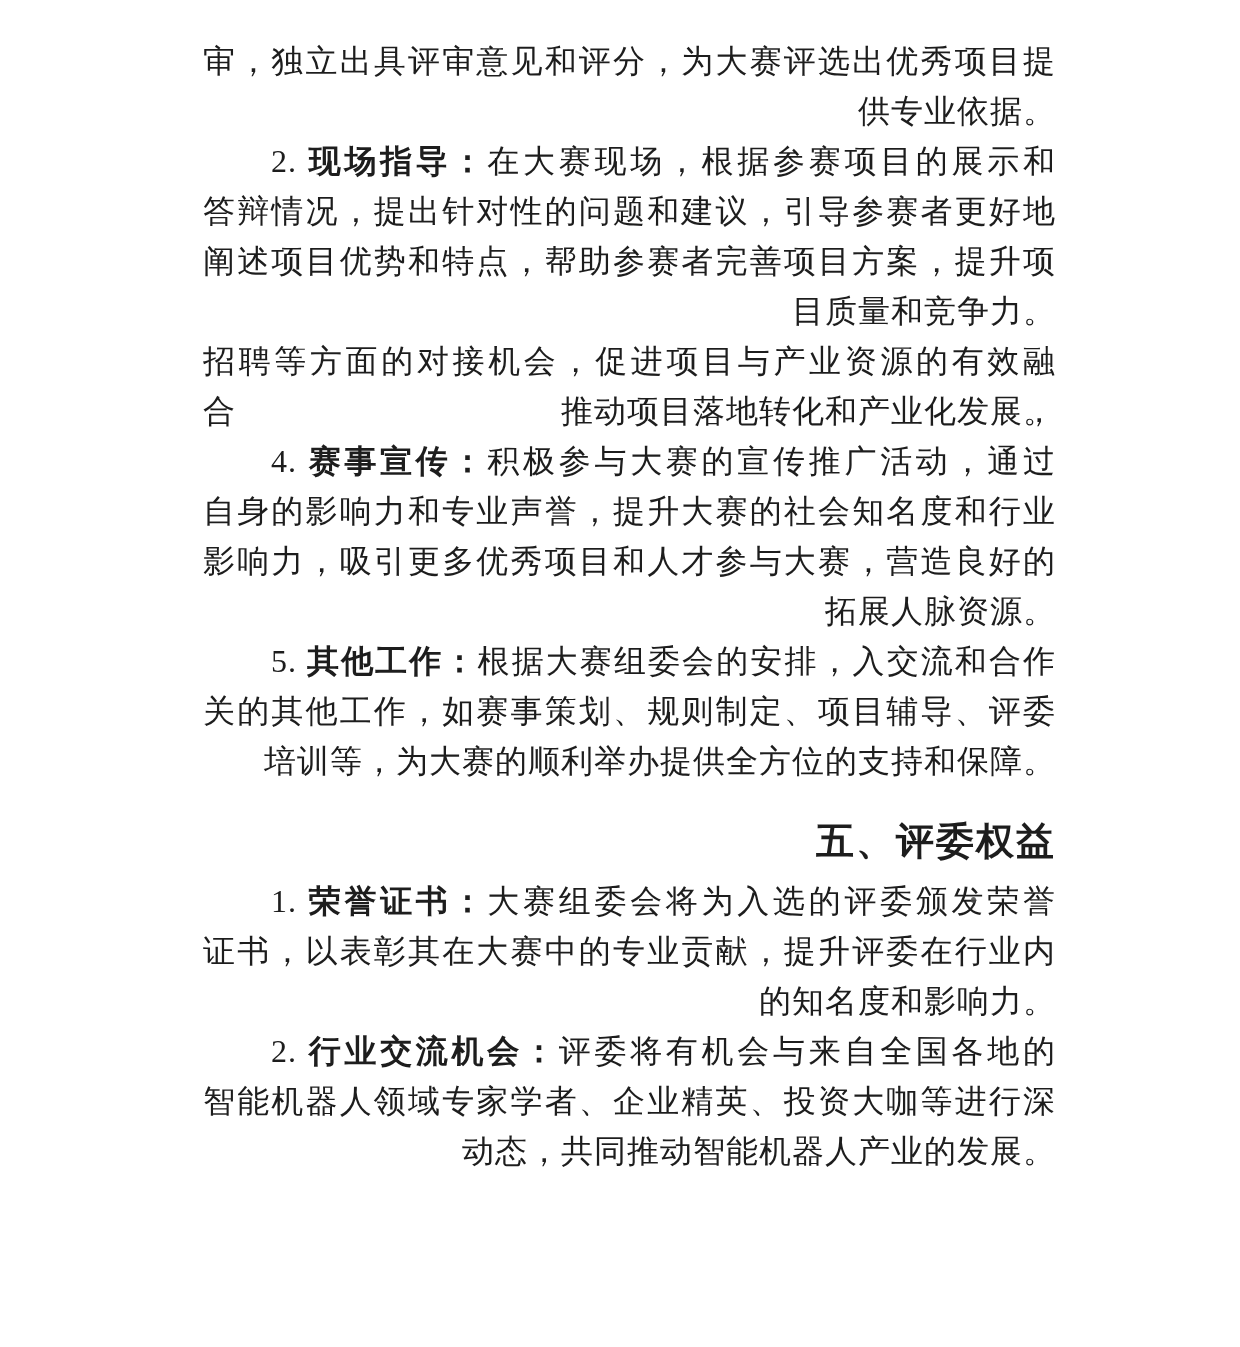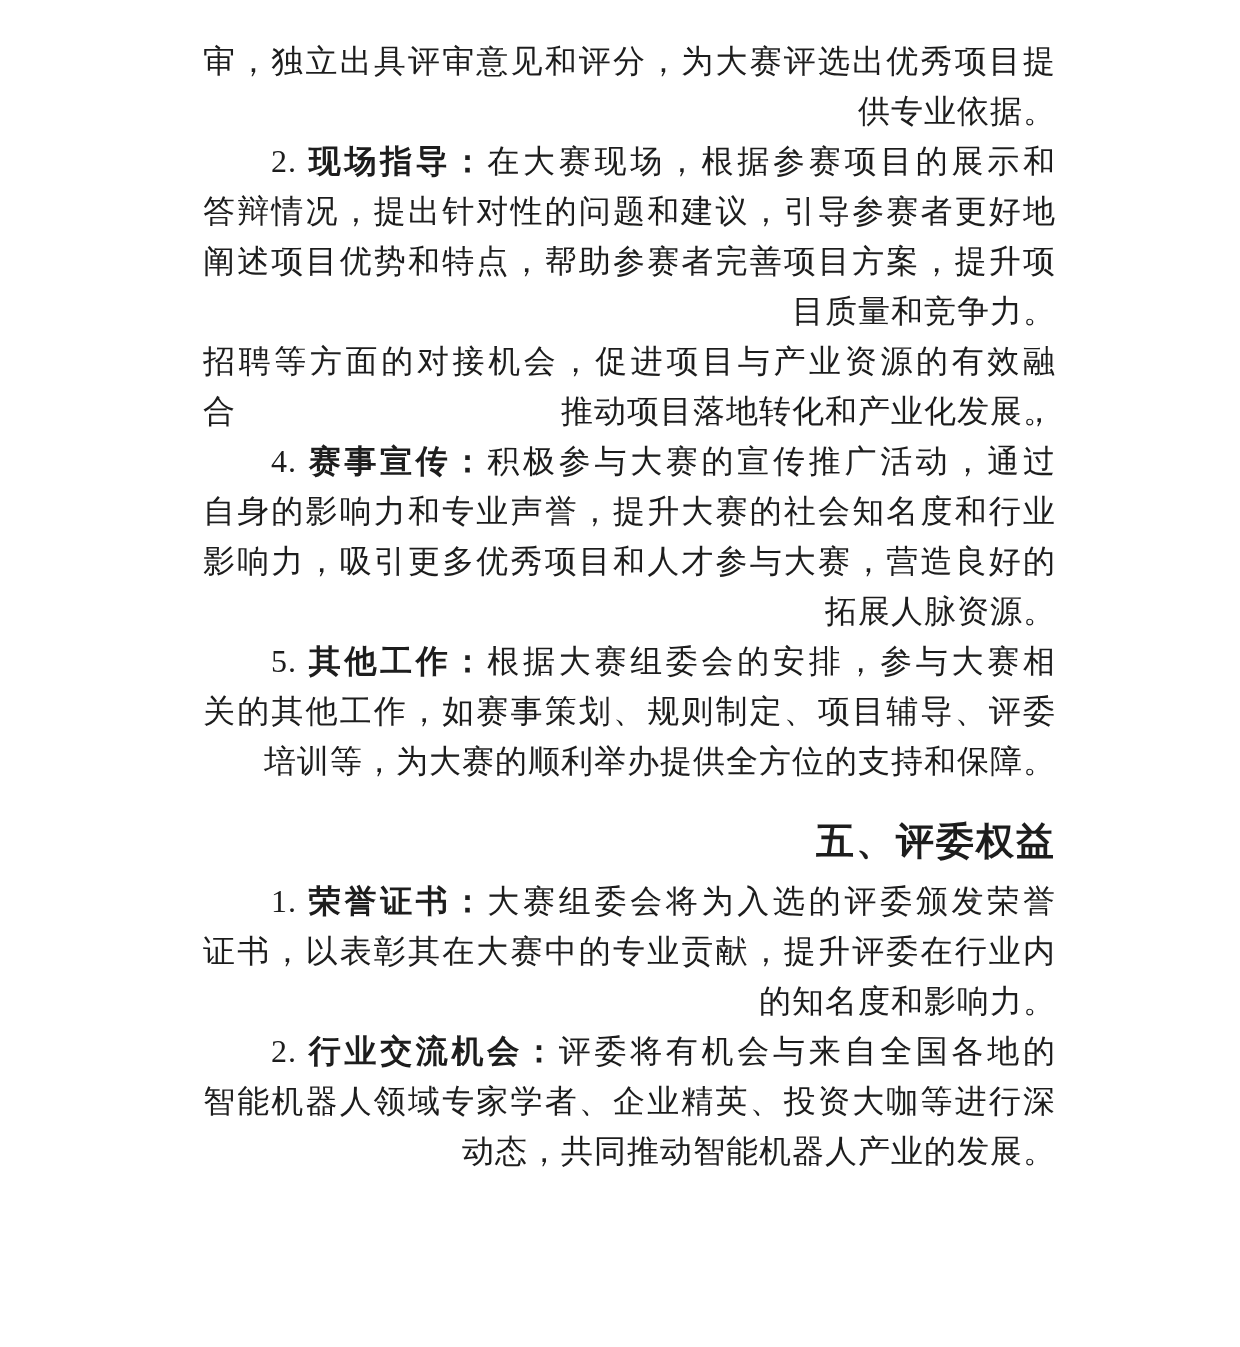--- a/index.html
+++ b/index.html
@@ -62,21 +62,21 @@
       <div class="line body indent fill"><span>2. </span><span class="b">现场指导：</span><span>在大赛现场，根据参赛项目的展示和</span></div>
       <div class="line body fill"><span>答辩情况，提出针对性的问题和建议，引导参赛者更好地</span></div>
       <div class="line body fill"><span>阐述项目优势和特点，帮助参赛者完善项目方案，提升项</span></div>
       <div class="line body"><span>目质量和竞争力。</span></div>
       <div class="line body fill"><span>招聘等方面的对接机会，促进项目与产业资源的有效融合，</span></div>
       <div class="line body"><span>推动项目落地转化和产业化发展。</span></div>
       <div class="line body indent fill"><span>4. </span><span class="b">赛事宣传：</span><span>积极参与大赛的宣传推广活动，通过</span></div>
       <div class="line body fill"><span>自身的影响力和专业声誉，提升大赛的社会知名度和行业</span></div>
       <div class="line body fill"><span>影响力，吸引更多优秀项目和人才参与大赛，营造良好的</span></div>
       <div class="line body"><span>拓展人脉资源。</span></div>
-      <div class="line body indent fill"><span>5. </span><span class="b">其他工作：</span><span>根据大赛组委会的安排，参与大赛相</span></div>
+      <div class="line body indent fill"><span>5. </span><span class="b">其他工作：</span><span>根据大赛组委会的安排，入交流和合作</span></div>
       <div class="line body fill"><span>关的其他工作，如赛事策划、规则制定、项目辅导、评委</span></div>
       <div class="line body"><span>培训等，为大赛的顺利举办提供全方位的支持和保障。</span></div>
       <div class="line heading indent"><span class="b">五、评委权益</span></div>
       <div class="line body indent fill"><span>1. </span><span class="b">荣誉证书：</span><span>大赛组委会将为入选的评委颁发荣誉</span></div>
       <div class="line body fill"><span>证书，以表彰其在大赛中的专业贡献，提升评委在行业内</span></div>
       <div class="line body"><span>的知名度和影响力。</span></div>
       <div class="line body indent fill"><span>2. </span><span class="b">行业交流机会：</span><span>评委将有机会与来自全国各地的</span></div>
       <div class="line body fill"><span>智能机器人领域专家学者、企业精英、投资大咖等进行深</span></div>
       <div class="line body"><span>动态，共同推动智能机器人产业的发展。</span></div>
     </div>

